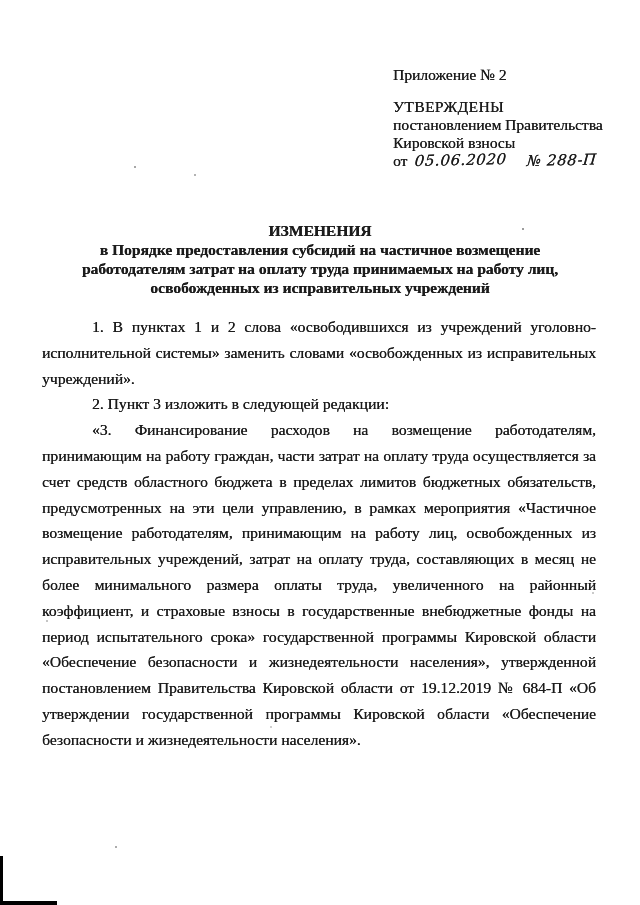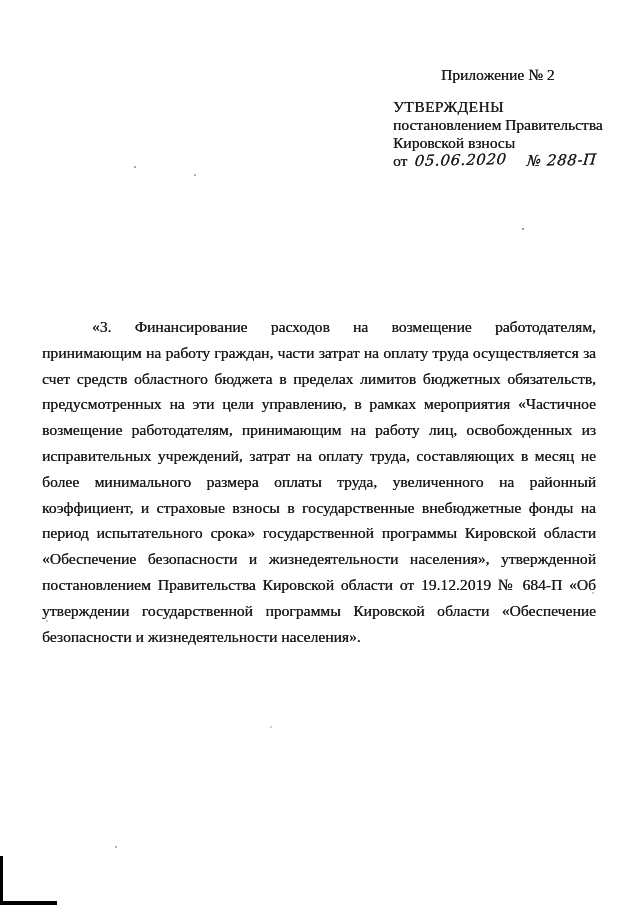--- a/index.html
+++ b/index.html
@@ -22,21 +22,21 @@
   .ink { text-shadow: 0.25px 0 0 currentColor; }
 
   .header-block {
     position: absolute;
     left: 393px;
     top: 66px;
     font-size: 15.5px;
     line-height: 18px;
     white-space: nowrap;
   }
-  .appendix-line   { margin-bottom: 14px; text-align: center; }
+  .appendix-line   { margin-bottom: 14px; }
   .approved-line   { letter-spacing: 0.4px; }
   .approvedby-line { margin-bottom: 0; }
 
   .date-line { margin-top: 0; }
   .hand {
     display: inline-block;
     font-family: "DejaVu Serif", serif;
     font-style: italic;
     font-size: 15px;
     letter-spacing: 0.6px;
@@ -102,22 +102,30 @@
     <div class="approved-line">УТВЕРЖДЕНЫ</div>
     <div class="approvedby-line">постановлением Правительства</div>
     <div class="approvedby-line">Кировской взносы</div>
     <div class="date-line">
       <span>от</span>
       <span class="hand hand-date">05.06.2020</span>
       <span class="hand hand-number">№ 288-П</span>
     </div>
   </div>
 
+  <div class="title-block">
+    <div>ИЗМЕНЕНИЯ</div>
+    <div>в Порядке предоставления субсидий на частичное возмещение</div>
+    <div>работодателям затрат на оплату труда принимаемых на работу лиц,</div>
+    <div>освобожденных из исправительных учреждений</div>
+  </div>
 
   <div class="body-block">
+    <p>1. В пунктах 1 и 2 слова «освободившихся из учреждений уголовно-исполнительной системы» заменить словами «освобожденных из исправительных учреждений».</p>
+    <p>2. Пункт 3 изложить в следующей редакции:</p>
     <p>«3. Финансирование расходов на возмещение работодателям, принимающим на работу граждан, части затрат на оплату труда осуществляется за счет средств областного бюджета в пределах лимитов бюджетных обязательств, предусмотренных на эти цели управлению, в рамках мероприятия «Частичное возмещение работодателям, принимающим на работу лиц, освобожденных из исправительных учреждений, затрат на оплату труда, составляющих в месяц не более минимального размера оплаты труда, увеличенного на районный коэффициент, и страховые взносы в государственные внебюджетные фонды на период испытательного срока» государственной программы Кировской области «Обеспечение безопасности и жизнедеятельности населения», утвержденной постановлением Правительства Кировской области от 19.12.2019 № 684-П «Об утверждении государственной программы Кировской области «Обеспечение безопасности и жизнедеятельности населения».</p>
   </div>
 
   <div class="edge-v"></div>
   <div class="edge-h"></div>
   <div class="speck" style="left:134px; top:166px;"></div>
   <div class="speck" style="left:194px; top:174px; background:#9a9a9a;"></div>
   <div class="speck" style="left:522px; top:228px; background:#7d7d7d;"></div>
   <div class="speck" style="left:115px; top:846px; background:#909090;"></div>
   <div class="speck" style="left:46px; top:620px; background:#b2b2b2;"></div>

